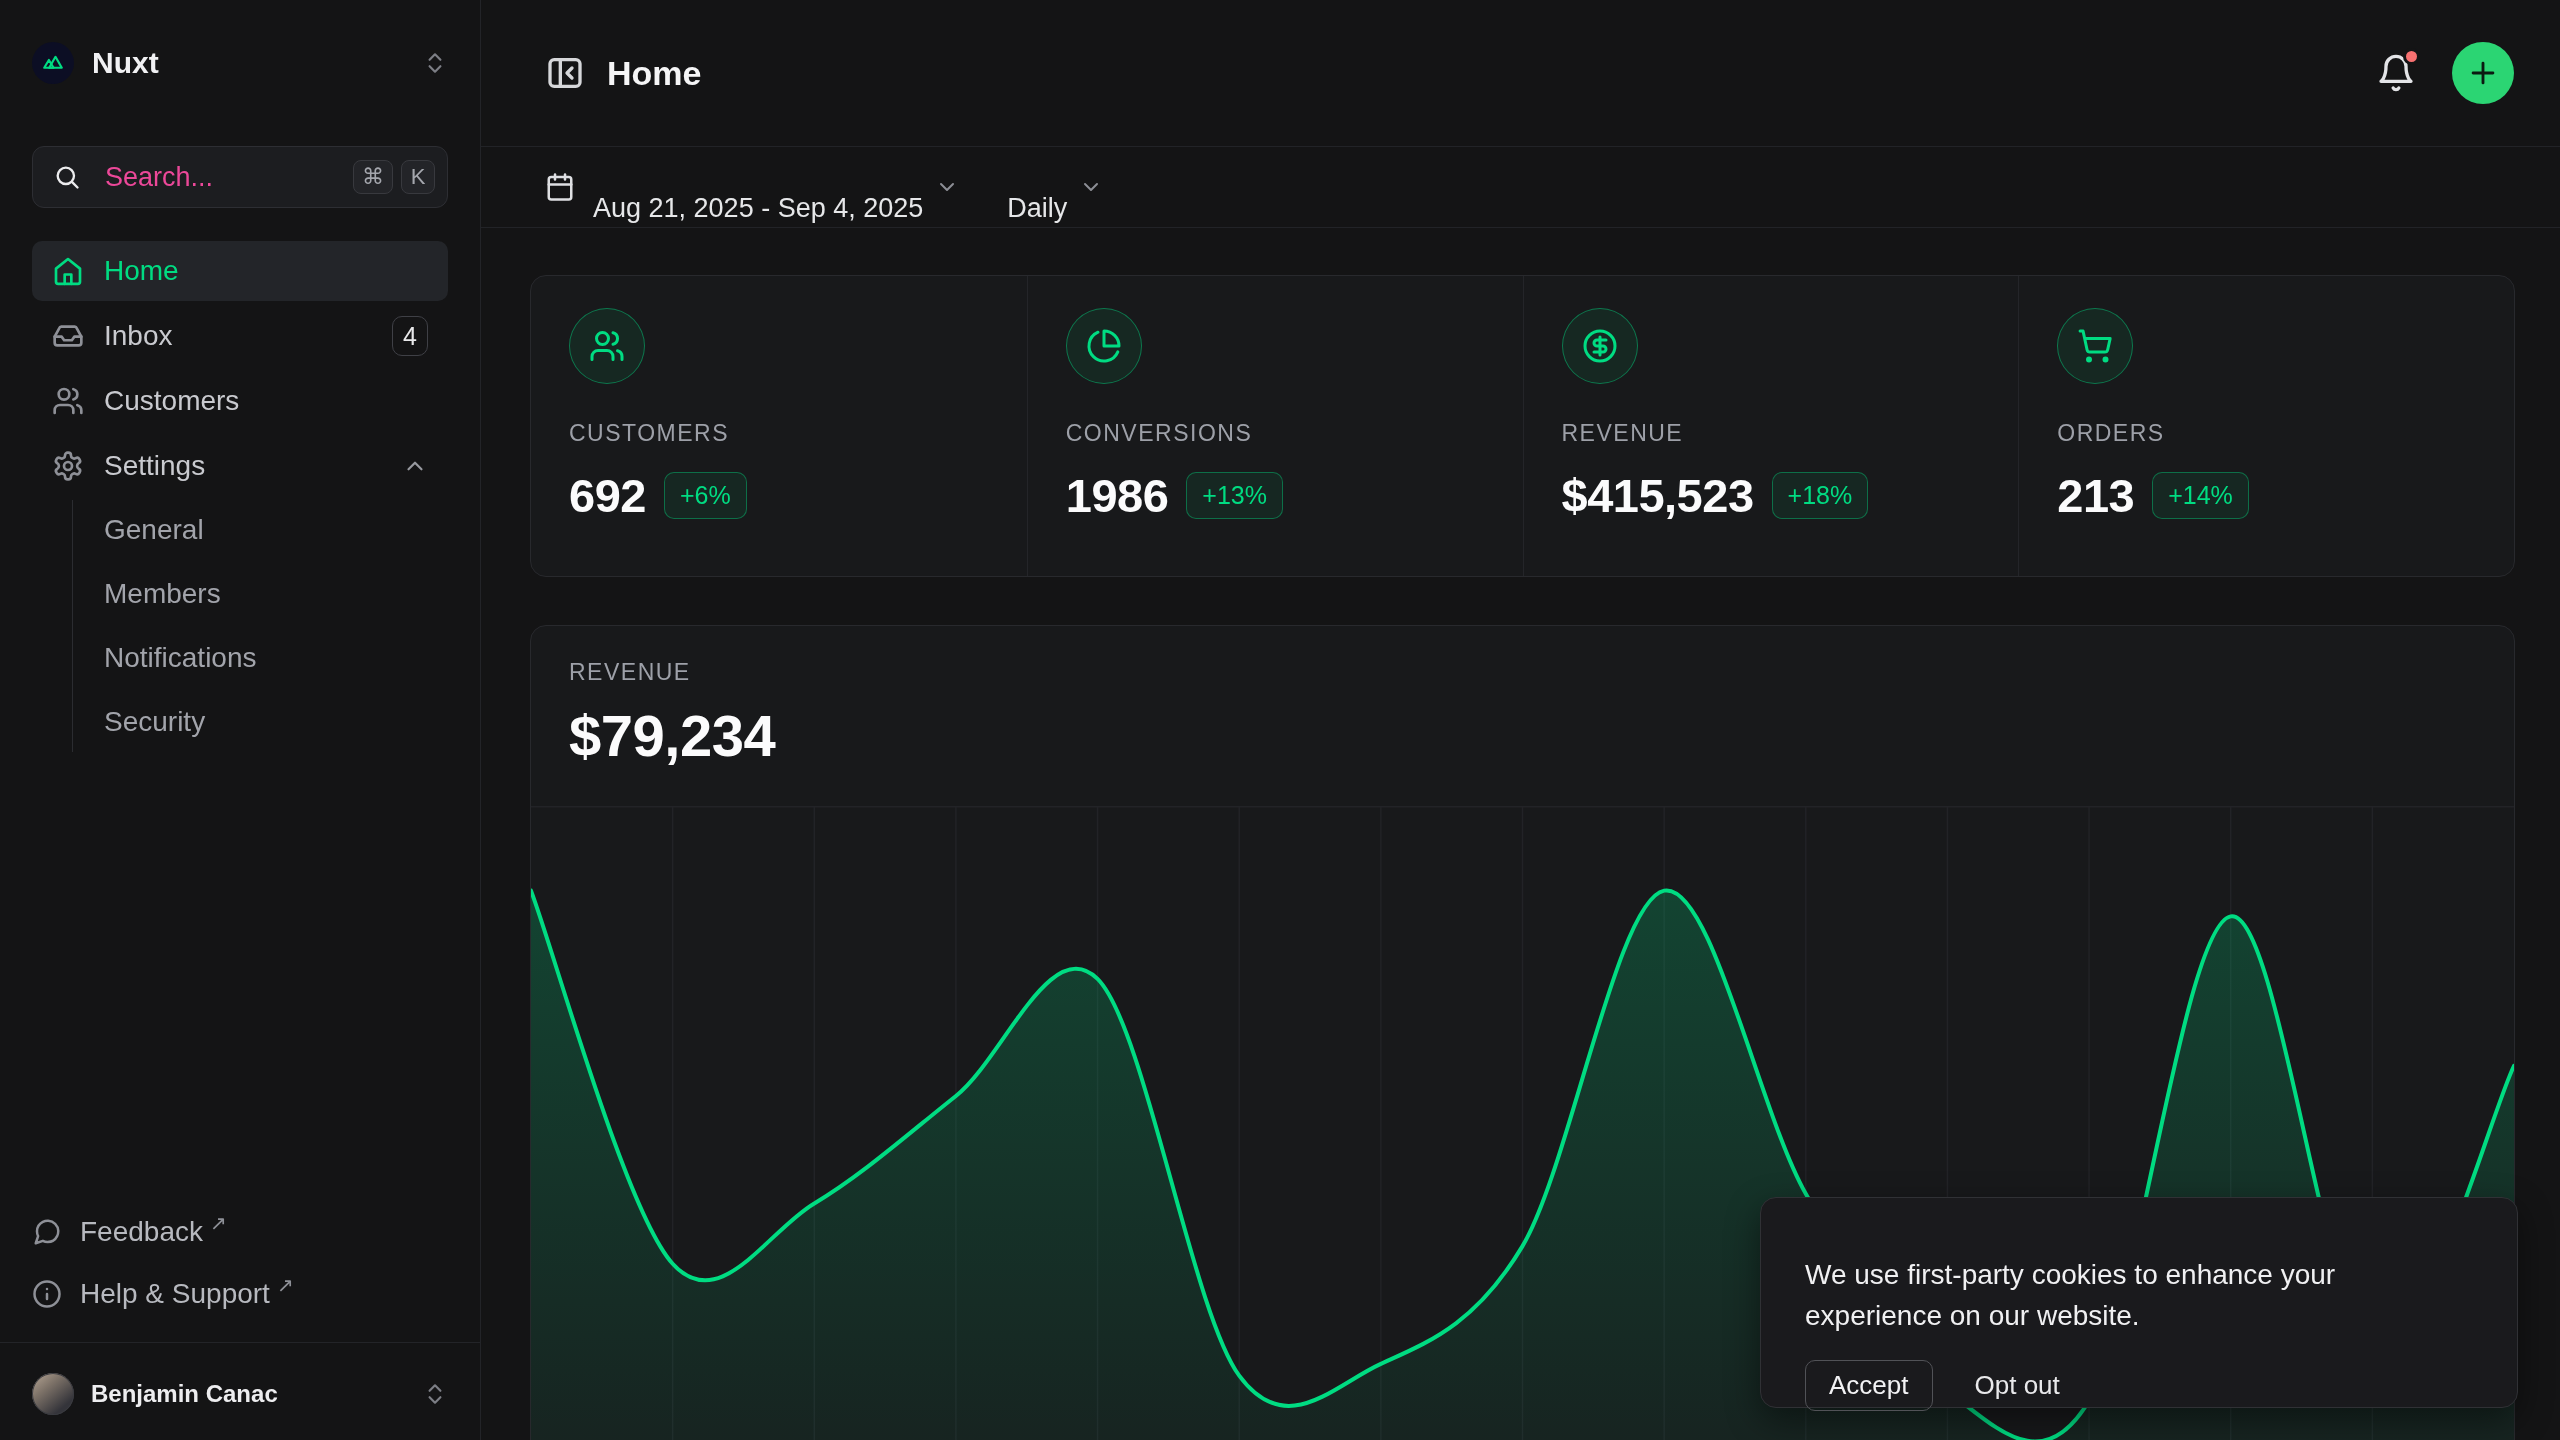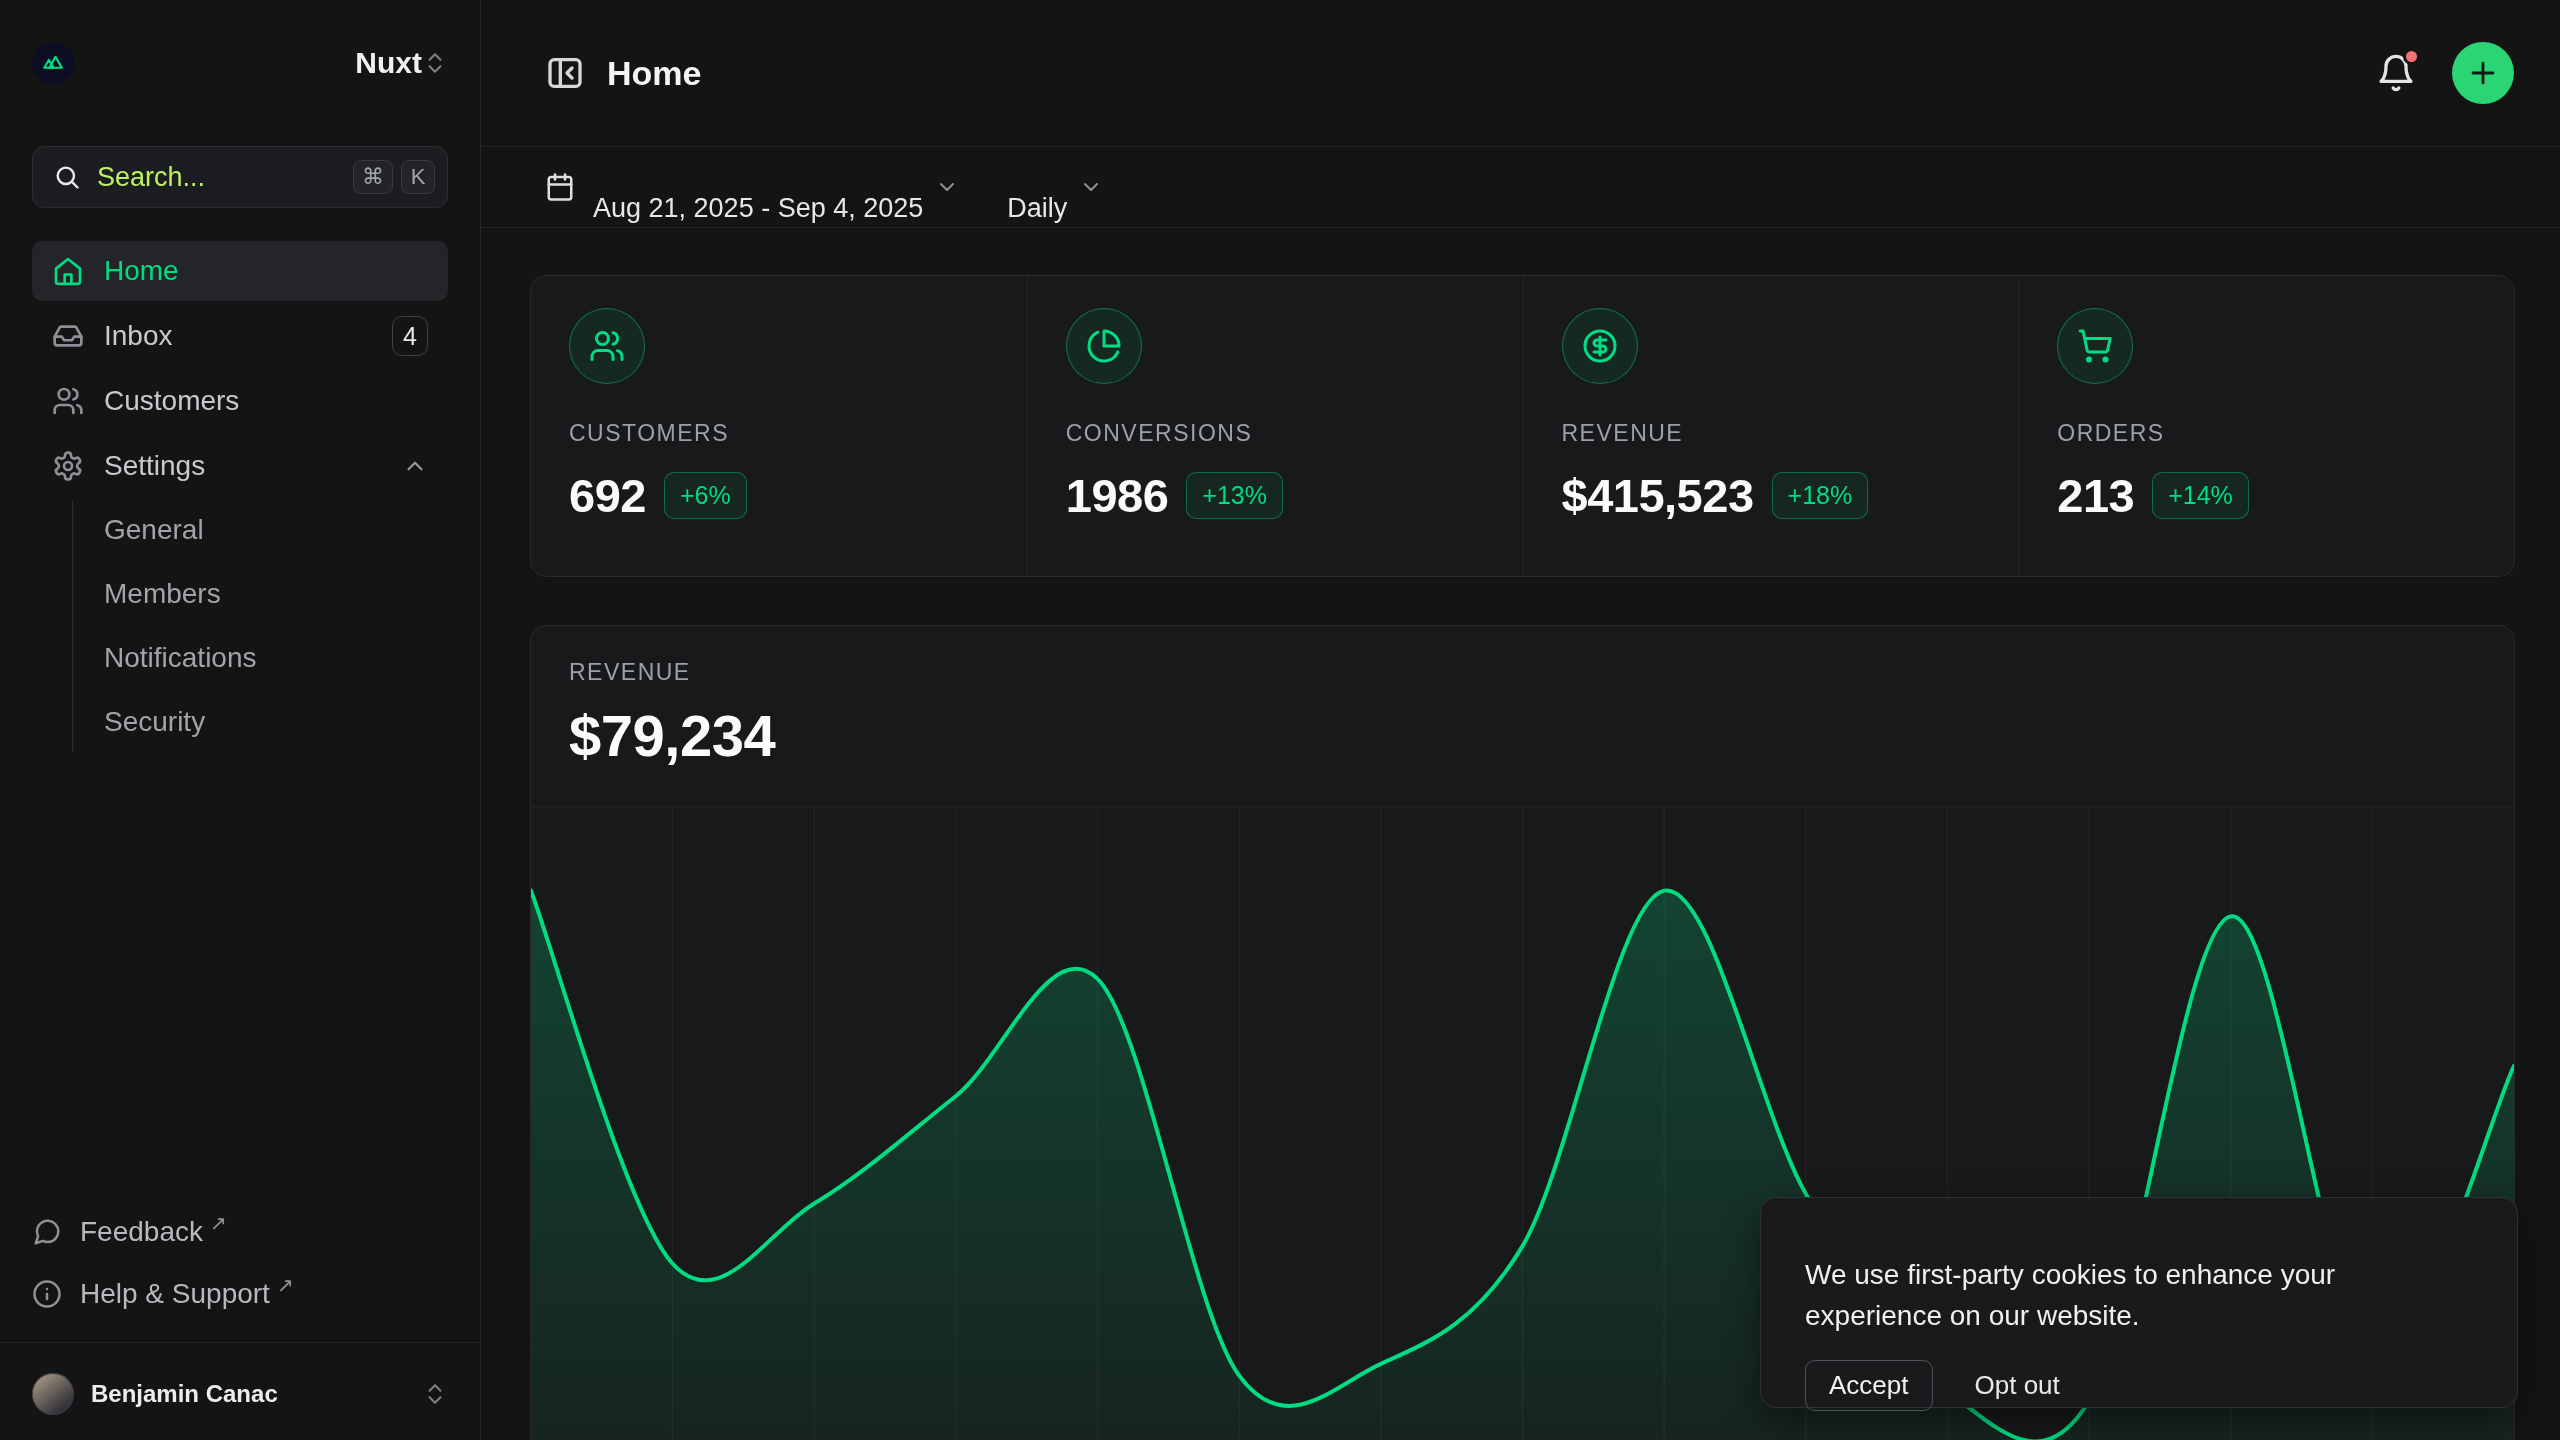--- a/index.html
+++ b/index.html
@@ -4,27 +4,27 @@
 <style>
   * { margin:0; padding:0; box-sizing:border-box; }
   html,body { width:2560px; height:1440px; background:#0e0e0f; }
   body { font-family:"Liberation Sans","DejaVu Sans",sans-serif; }
   .app { position:relative; width:2560px; height:1440px; background:#141415; color:#ececee; overflow:hidden; }
 
   svg.ic { display:block; fill:none; stroke:currentColor; stroke-width:2; stroke-linecap:round; stroke-linejoin:round; }
 
   
   .sidebar { position:absolute; left:0; top:0; width:481px; height:1440px; background:#141415; border-right:1px solid #232428; }
-  .logo-row { position:absolute; left:32px; top:40px; width:416px; height:46px; display:flex; align-items:center; cursor:pointer;text-align:right; }
+  .logo-row { position:absolute; left:32px; top:40px; width:416px; height:46px; display:flex; align-items:center; cursor:pointer; }
   .logo-circle { width:42px; height:42px; border-radius:50%; background:#0c0e24; display:flex; align-items:center; justify-content:center; color:#00dc82; }
   .brand { margin-left:18px; font-size:30px; font-weight:600; color:#f1f1f3; flex:1; }
   .chevrons { color:#7c7e85; }
 
   .search { position:absolute; left:32px; top:146px; width:416px; height:62px; background:#1c1d20; border:1px solid #2d2e33; border-radius:12px; display:flex; align-items:center; padding:0 12px 0 20px; cursor:text; }
-  .search .ph { margin-left:16px; font-size:27px; color:#bef264; flex:1; }
+  .search .ph { margin-left:24px; font-size:27px; color:#ec4899; flex:1; }
   .kbd { min-width:34px; height:34px; padding:0 8px; margin-left:8px; border-radius:8px; background:#232428; border:1px solid #38393e; color:#a4a6ad; font-size:22px; display:flex; align-items:center; justify-content:center; }
 
   .nav-item { position:absolute; left:32px; width:416px; height:60px; border-radius:10px; display:flex; align-items:center; padding:0 20px; font-size:28px; font-weight:500; color:#c9cacf; cursor:pointer; }
   .nav-item .nico { color:#8e9097; margin-right:20px; display:flex; }
   .nav-item.active { background:#232529; color:#00dc82; }
   .nav-item.active .nico { color:#00dc82; }
   .nav-badge { margin-left:auto; min-width:36px; height:40px; padding:0 8px; border:1px solid #3f4046; border-radius:10px; font-size:25px; color:#e8e8ea; display:flex; align-items:center; justify-content:center; }
   .nav-caret { margin-left:auto; color:#97999f; display:flex; }
 
   .subnav-line { position:absolute; left:72px; top:500px; width:1px; height:252px; background:#2b2c30; }

